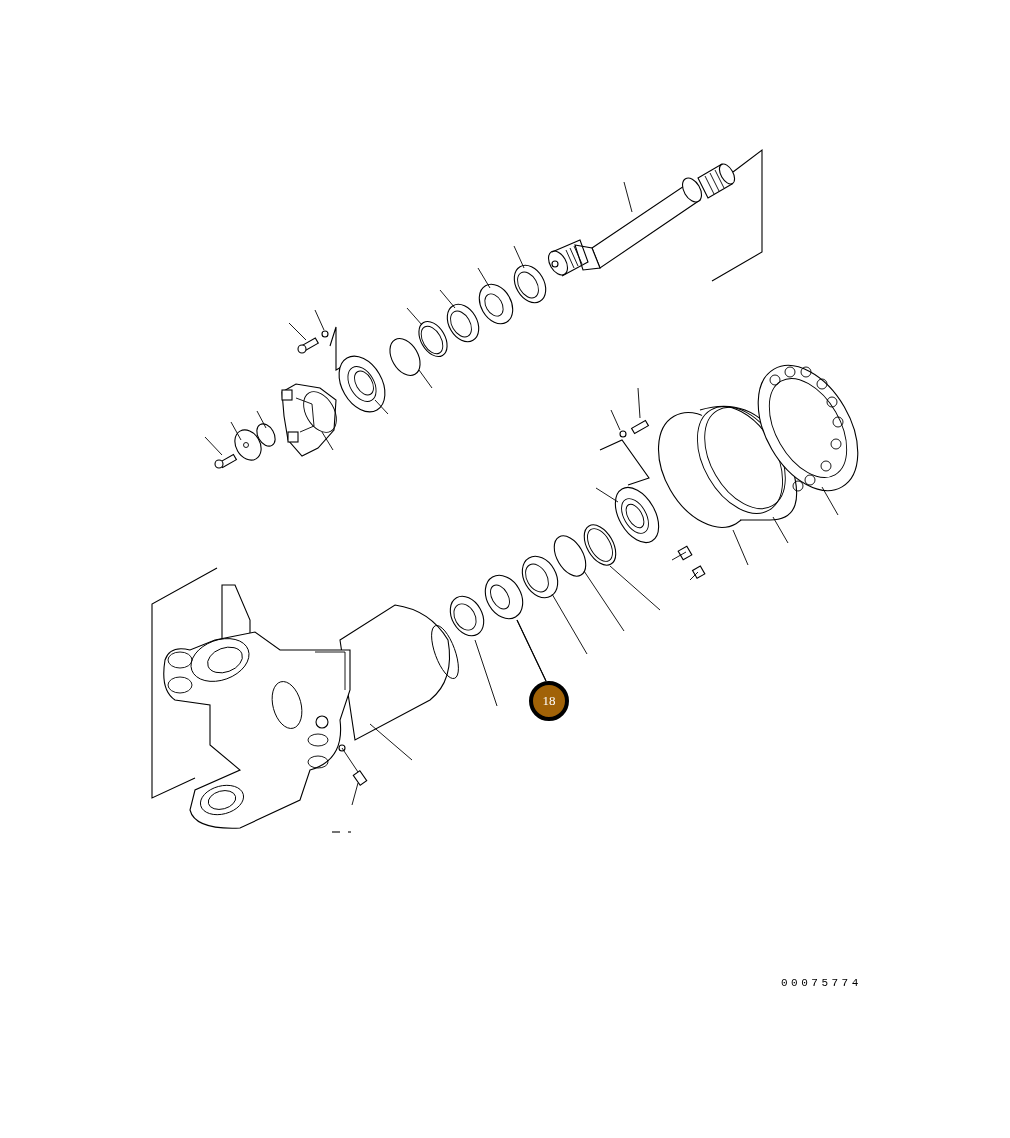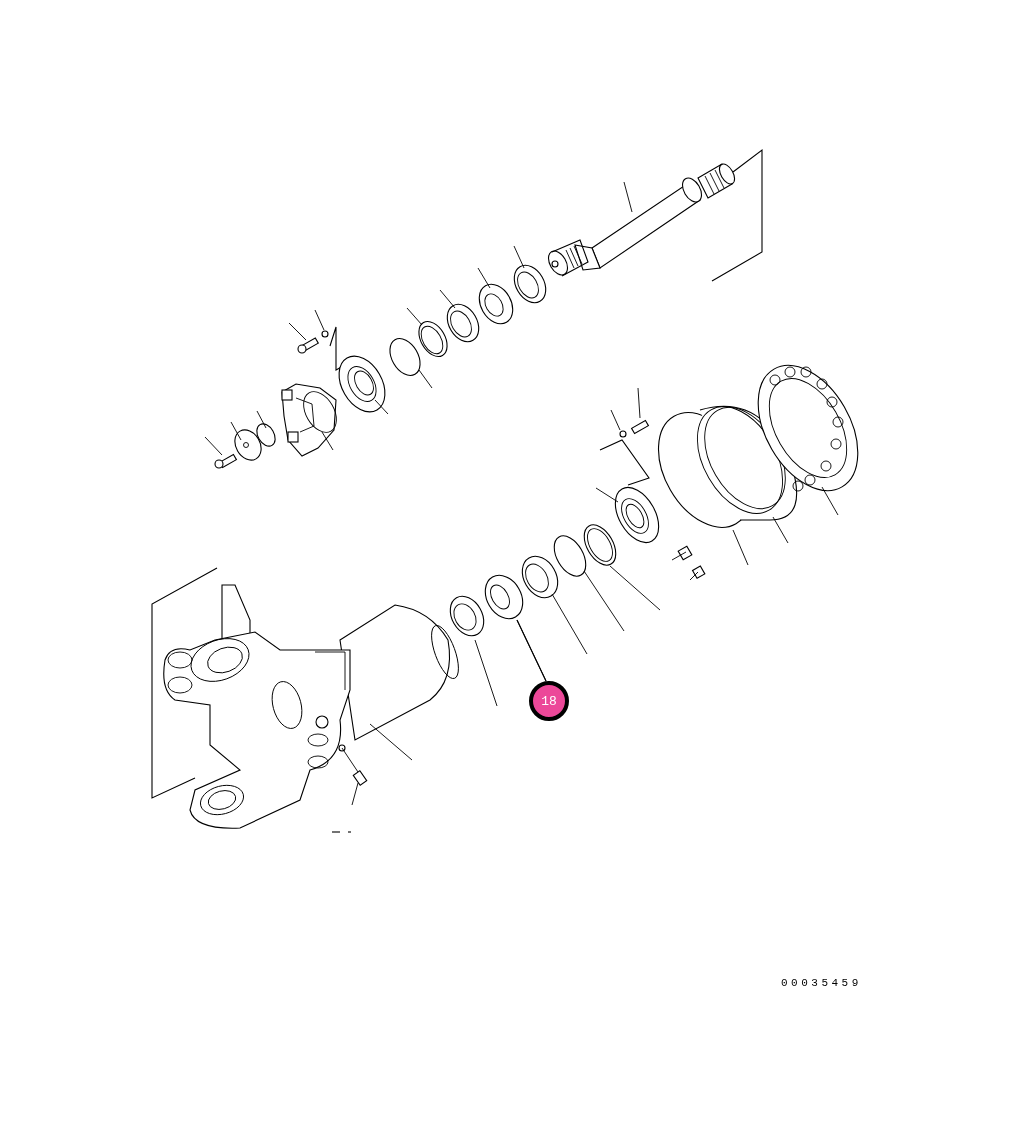--- a/index.html
+++ b/index.html
@@ -2,22 +2,22 @@
 <html><head>
 <meta charset="utf-8">
 <style>
   html, body { margin:0; padding:0; background:#ffffff; }
   body { width:1010px; height:1138px; position:relative; overflow:hidden; font-family:"DejaVu Sans", sans-serif; }
   #diagram { position:absolute; left:0; top:0; width:1010px; height:1138px; }
   .ln { stroke:#000; stroke-width:1.1; fill:none; }
   .thin { stroke:#000; stroke-width:0.9; fill:none; }
   .fillw { fill:#fff; stroke:#000; stroke-width:1.1; }
   .callout { position:absolute; left:529px; top:681px; width:40px; height:40px; border-radius:50%;
-             background:#ec4899; border:4px solid #000; box-sizing:border-box;
-             color:#fff; font-family:Liberation Mono, monospace; font-size:13px;
+             background:#a16207; border:4px solid #000; box-sizing:border-box;
+             color:#fff; font-family:Liberation Serif, serif; font-size:13px;
              display:flex; align-items:center; justify-content:center; cursor:pointer; }
   .drawno { position:absolute; left:781px; top:977px; font-family:"Liberation Mono", monospace;
             font-size:11px; letter-spacing:3.5px; color:#000; }
 </style>
 </head>
 <body>
 
 <svg id="diagram" viewBox="0 0 1010 1138" xmlns="http://www.w3.org/2000/svg">
 
   <g>
@@ -189,13 +189,13 @@
       <line x1="370" y1="724" x2="412" y2="760" class="thin"></line>
       <line x1="358" y1="783" x2="352" y2="805" class="thin"></line>
     </g>
   <line class="ln" x1="517" y1="620" x2="546" y2="681"></line>
 
   <line class="ln" x1="332" y1="832" x2="340" y2="832"></line>
   <line class="ln" x1="348" y1="832" x2="351" y2="832"></line>
 </svg>
 
 <div class="callout">18</div>
-<div class="drawno">00035459</div>
+<div class="drawno">00075774</div>
 
 </body></html>

